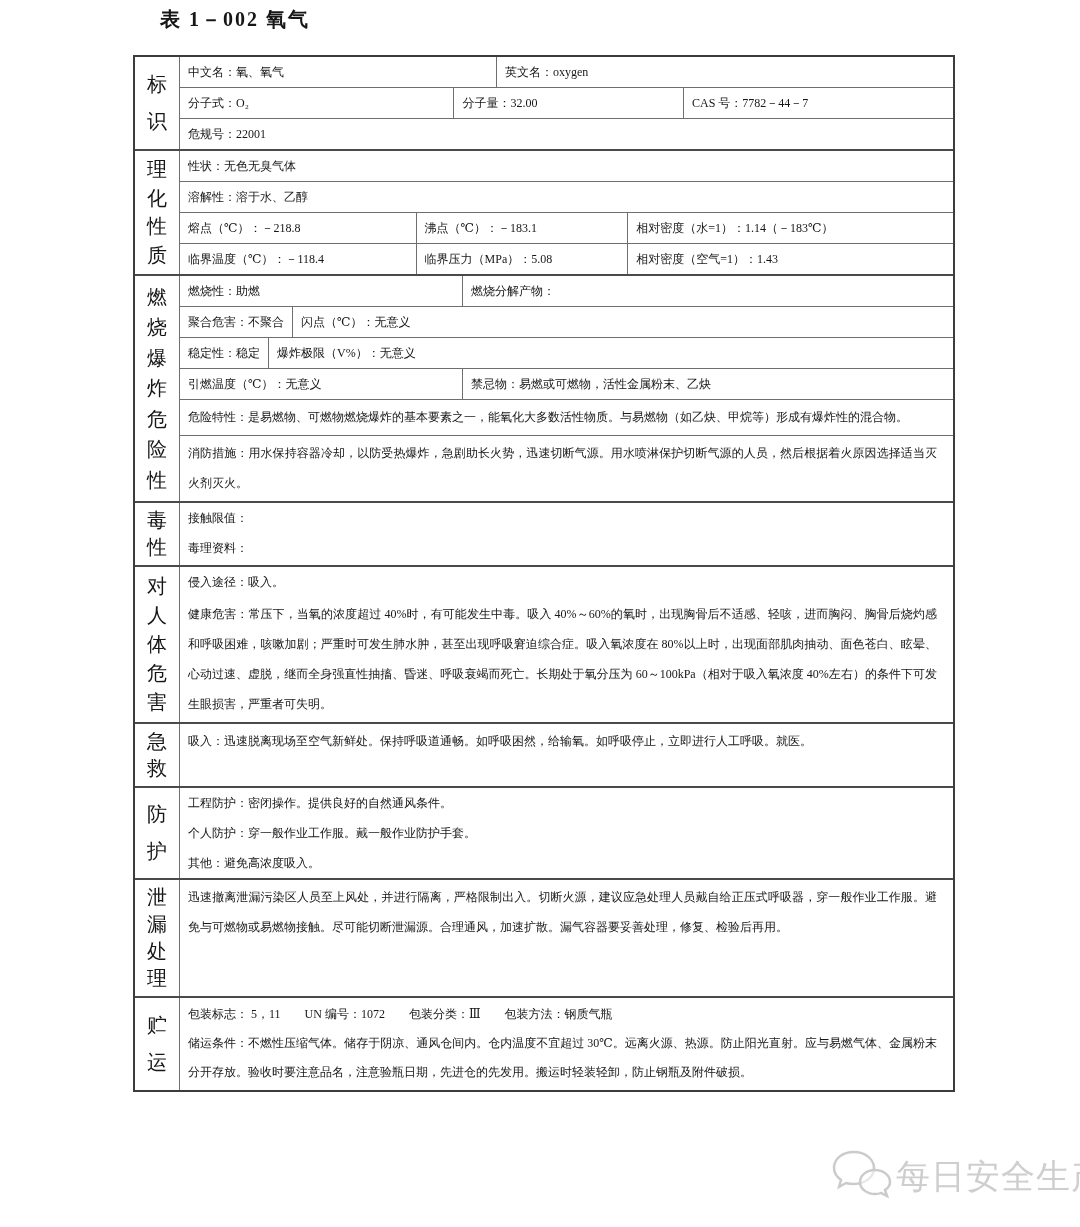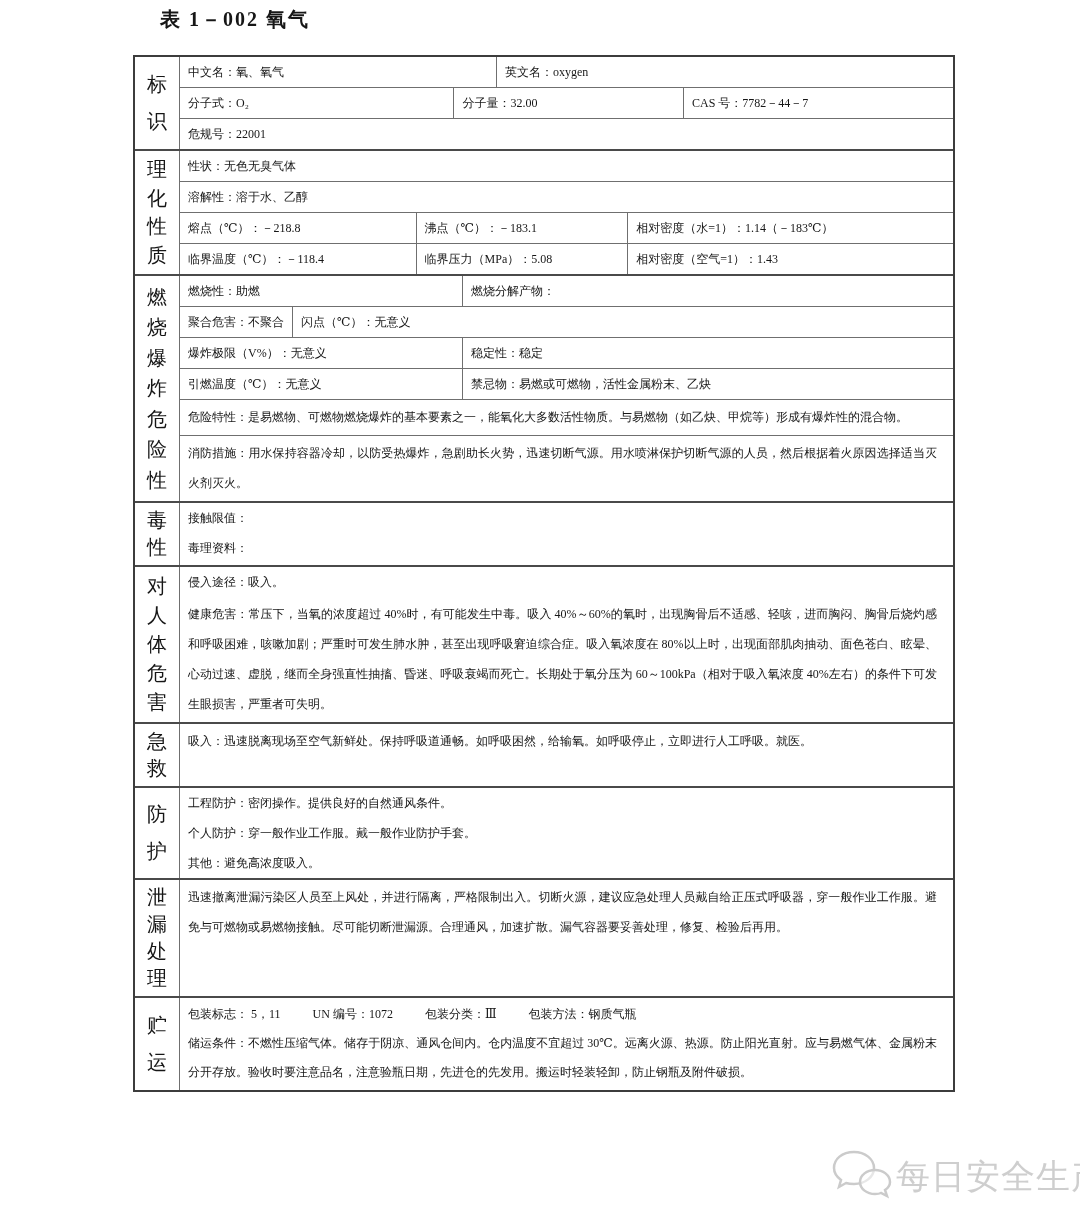--- a/index.html
+++ b/index.html
@@ -36,21 +36,21 @@
   
   .wA1{flex:0 0 41%;}                 
   .wB1{flex:0 0 35.5%;} .wB2{flex:0 0 29.7%;}   
   .wC1{flex:0 0 30.6%;} .wC2{flex:0 0 27.4%;}   
   .wD1{flex:0 0 36.6%;}               
   .para{
     white-space:normal;line-height:30px;padding:2px 16px 3px 8px;text-align:justify;
   }
   .spill .para{min-height:100px;}
   .sec-storage .para{line-height:29px;}
-  .pack-row{display:flex;gap:32px;flex-wrap:nowrap;}
+  .pack-row{display:flex;gap:24px;flex-wrap:nowrap;}
   .watermark{
     position:absolute;left:830px;top:1148px;display:flex;align-items:center;gap:4px;
     opacity:.85;pointer-events:none;white-space:nowrap;
   }
   .watermark-text{
     font-size:34px;color:#c6c6c6;letter-spacing:1px;
     font-family:"Liberation Sans","DejaVu Sans",sans-serif;
   }
 </style>
 </head>
@@ -127,22 +127,22 @@
     <div class="content">
       <div class="trow">
         <div class="cell wD1">燃烧性：助燃</div>
         <div class="cell">燃烧分解产物：</div>
       </div>
       <div class="trow">
         <div class="cell">聚合危害：不聚合</div>
         <div class="cell wD1">闪点（℃）：无意义</div>
       </div>
       <div class="trow">
+        <div class="cell">稳定性：稳定</div>
         <div class="cell wD1">爆炸极限（V%）：无意义</div>
-        <div class="cell">稳定性：稳定</div>
       </div>
       <div class="trow">
         <div class="cell wD1">引燃温度（℃）：无意义</div>
         <div class="cell">禁忌物：易燃或可燃物，活性金属粉末、乙炔</div>
       </div>
       <div class="trow">
         <div class="cell para">危险特性：是易燃物、可燃物燃烧爆炸的基本要素之一，能氧化大多数活性物质。与易燃物（如乙炔、甲烷等）形成有爆炸性的混合物。</div>
       </div>
       <div class="trow">
         <div class="cell para">消防措施：用水保持容器冷却，以防受热爆炸，急剧助长火势，迅速切断气源。用水喷淋保护切断气源的人员，然后根据着火原因选择适当灭火剂灭火。</div>

